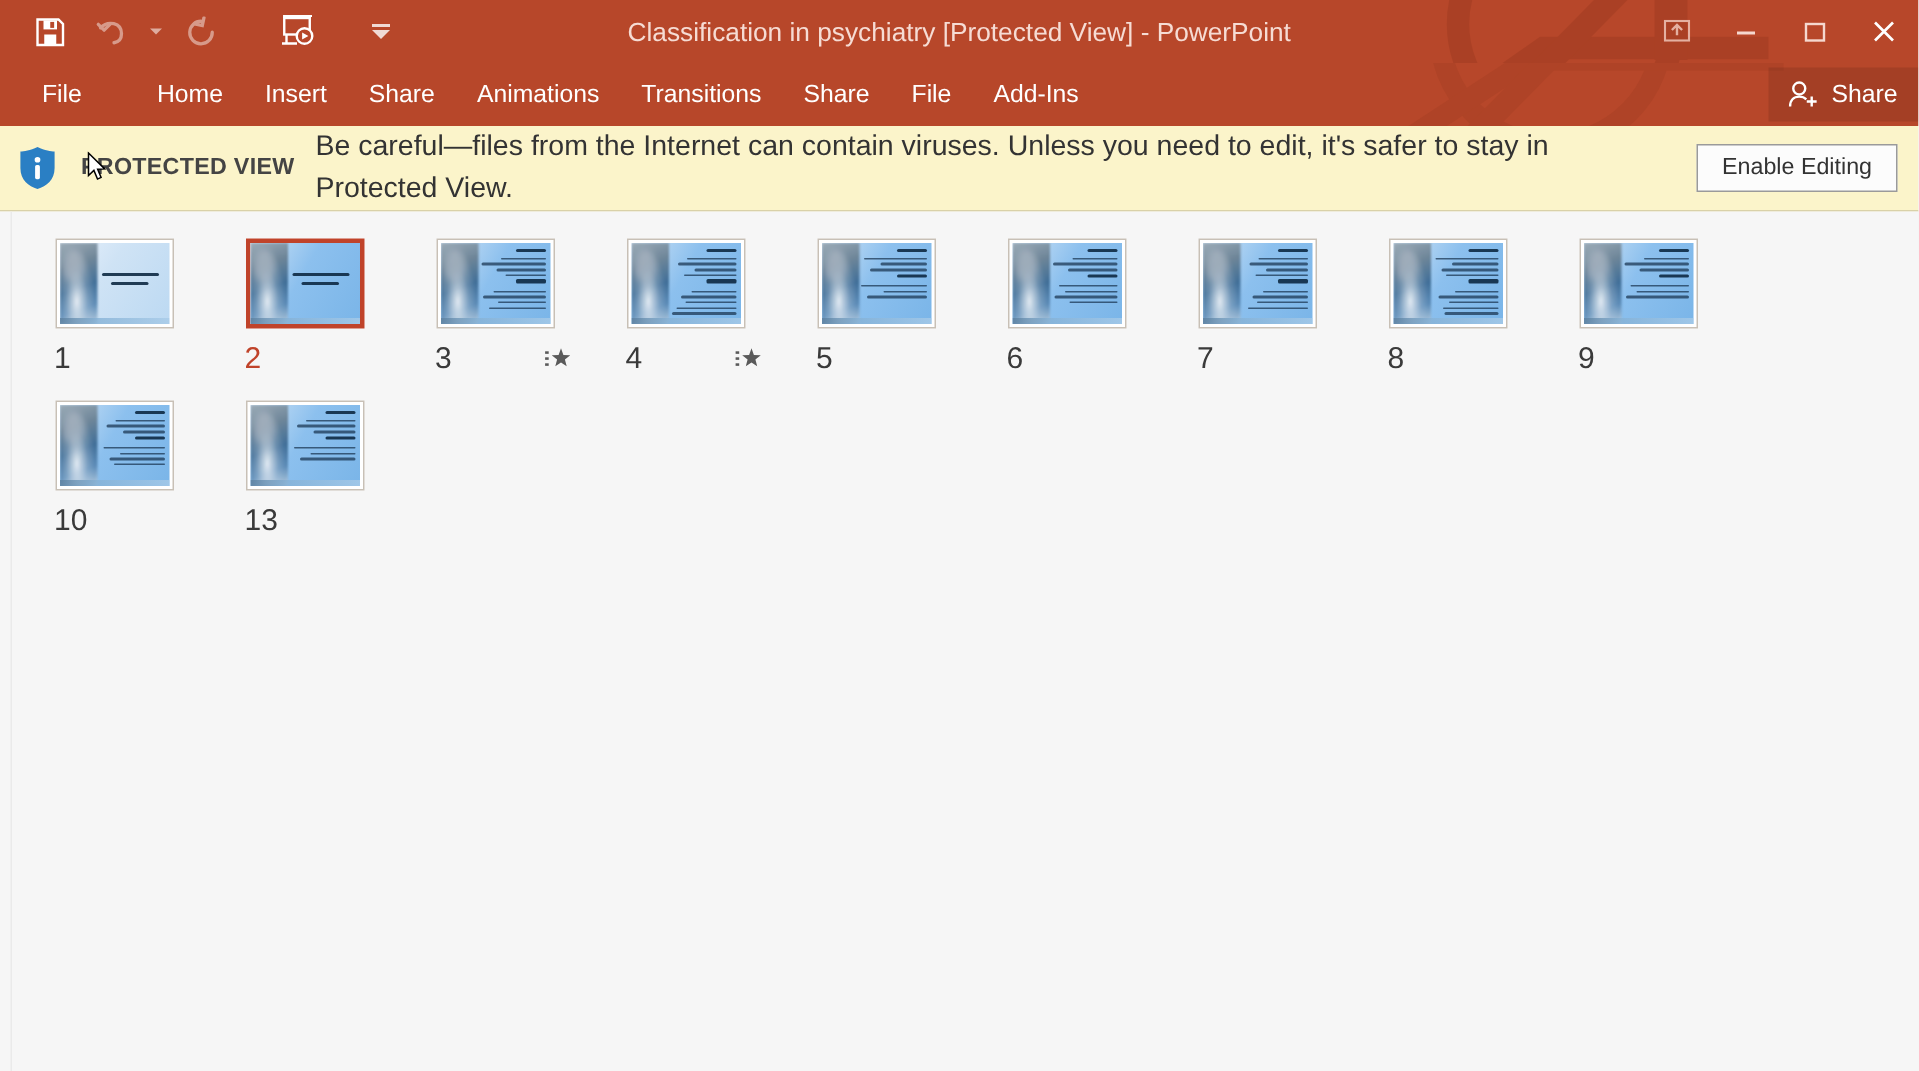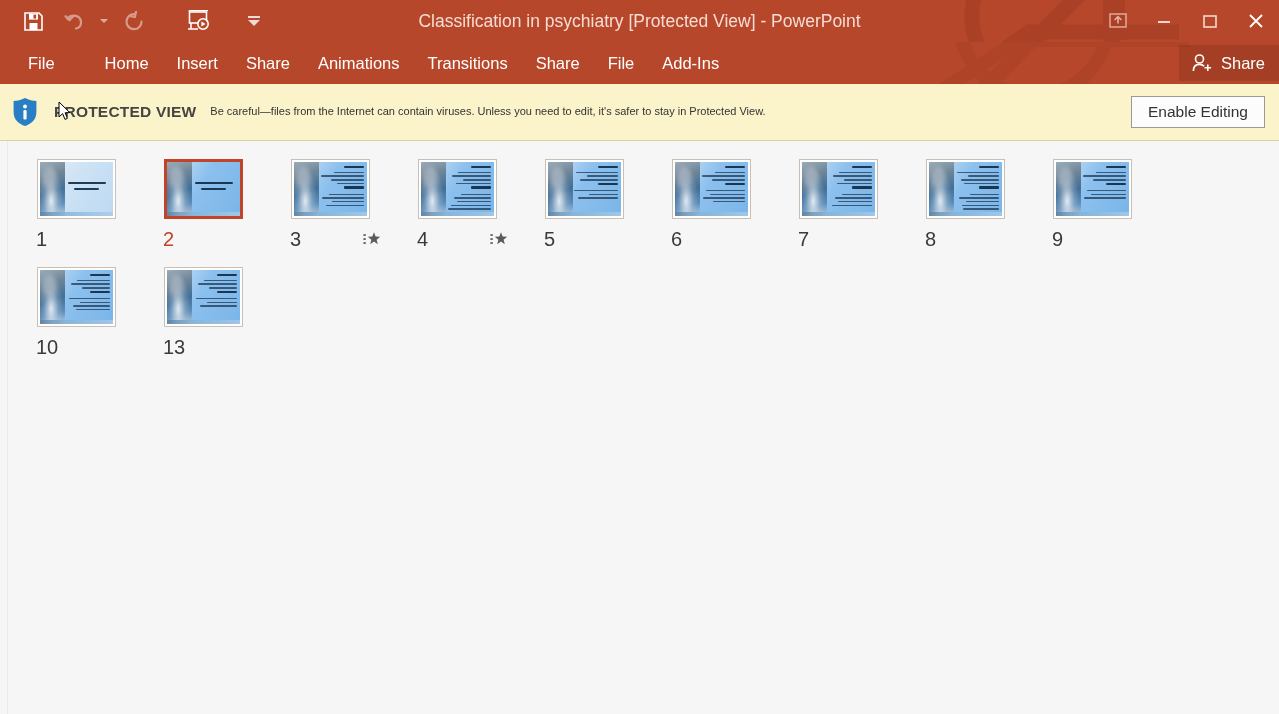--- a/index.html
+++ b/index.html
@@ -167,21 +167,21 @@
   .pv-label {
     margin-left: 14px;
     font-size: 15.5px;
     color: #444;
     font-weight: bold;
     letter-spacing: 0.2px;
     white-space: nowrap;
   }
   .pv-msg {
     margin-left: 14px;
-    font-size: 11px;
+    font-size: 19px;
     color: #333;
     line-height: 1.45;
     max-width: 860px;
   }
   .pv-btn {
     position: absolute;
     right: 14px; top: 12px;
     height: 32px;
     padding: 0 16px;
     background: #fcfcfc;

